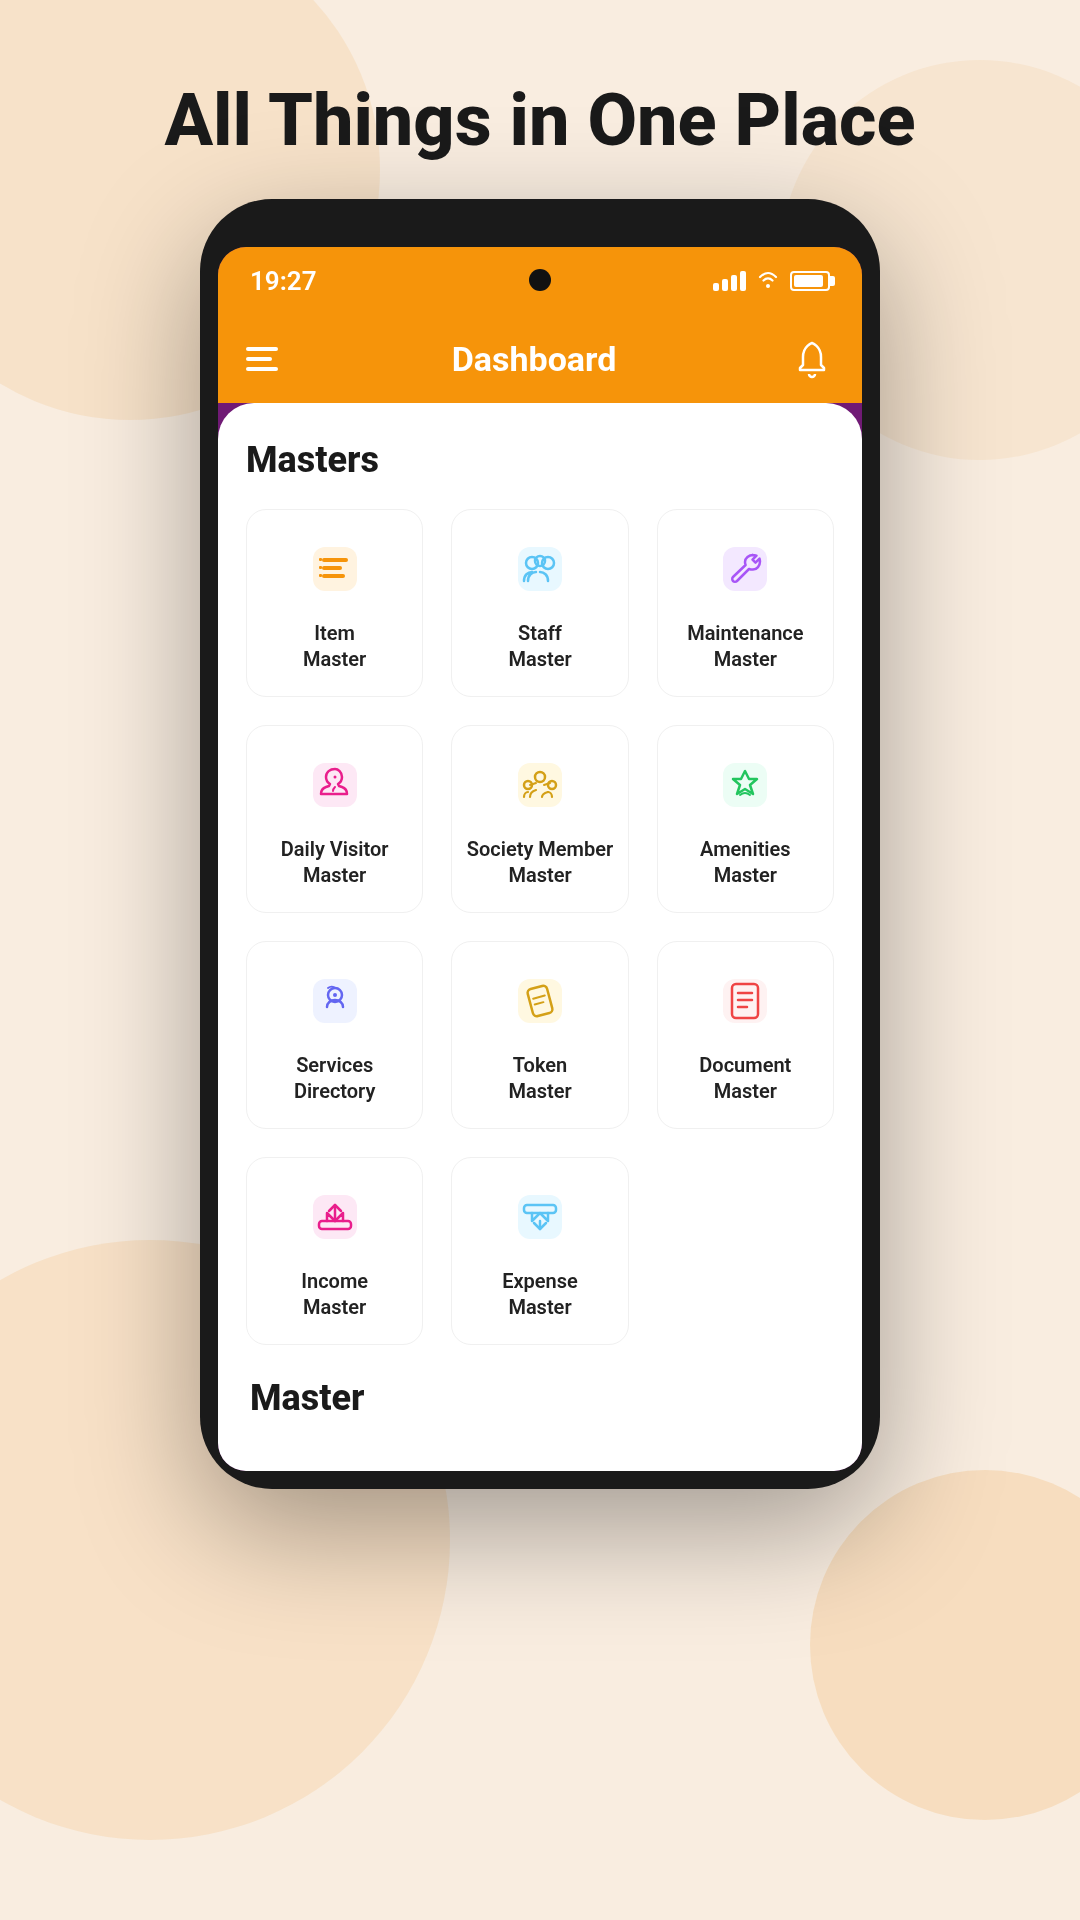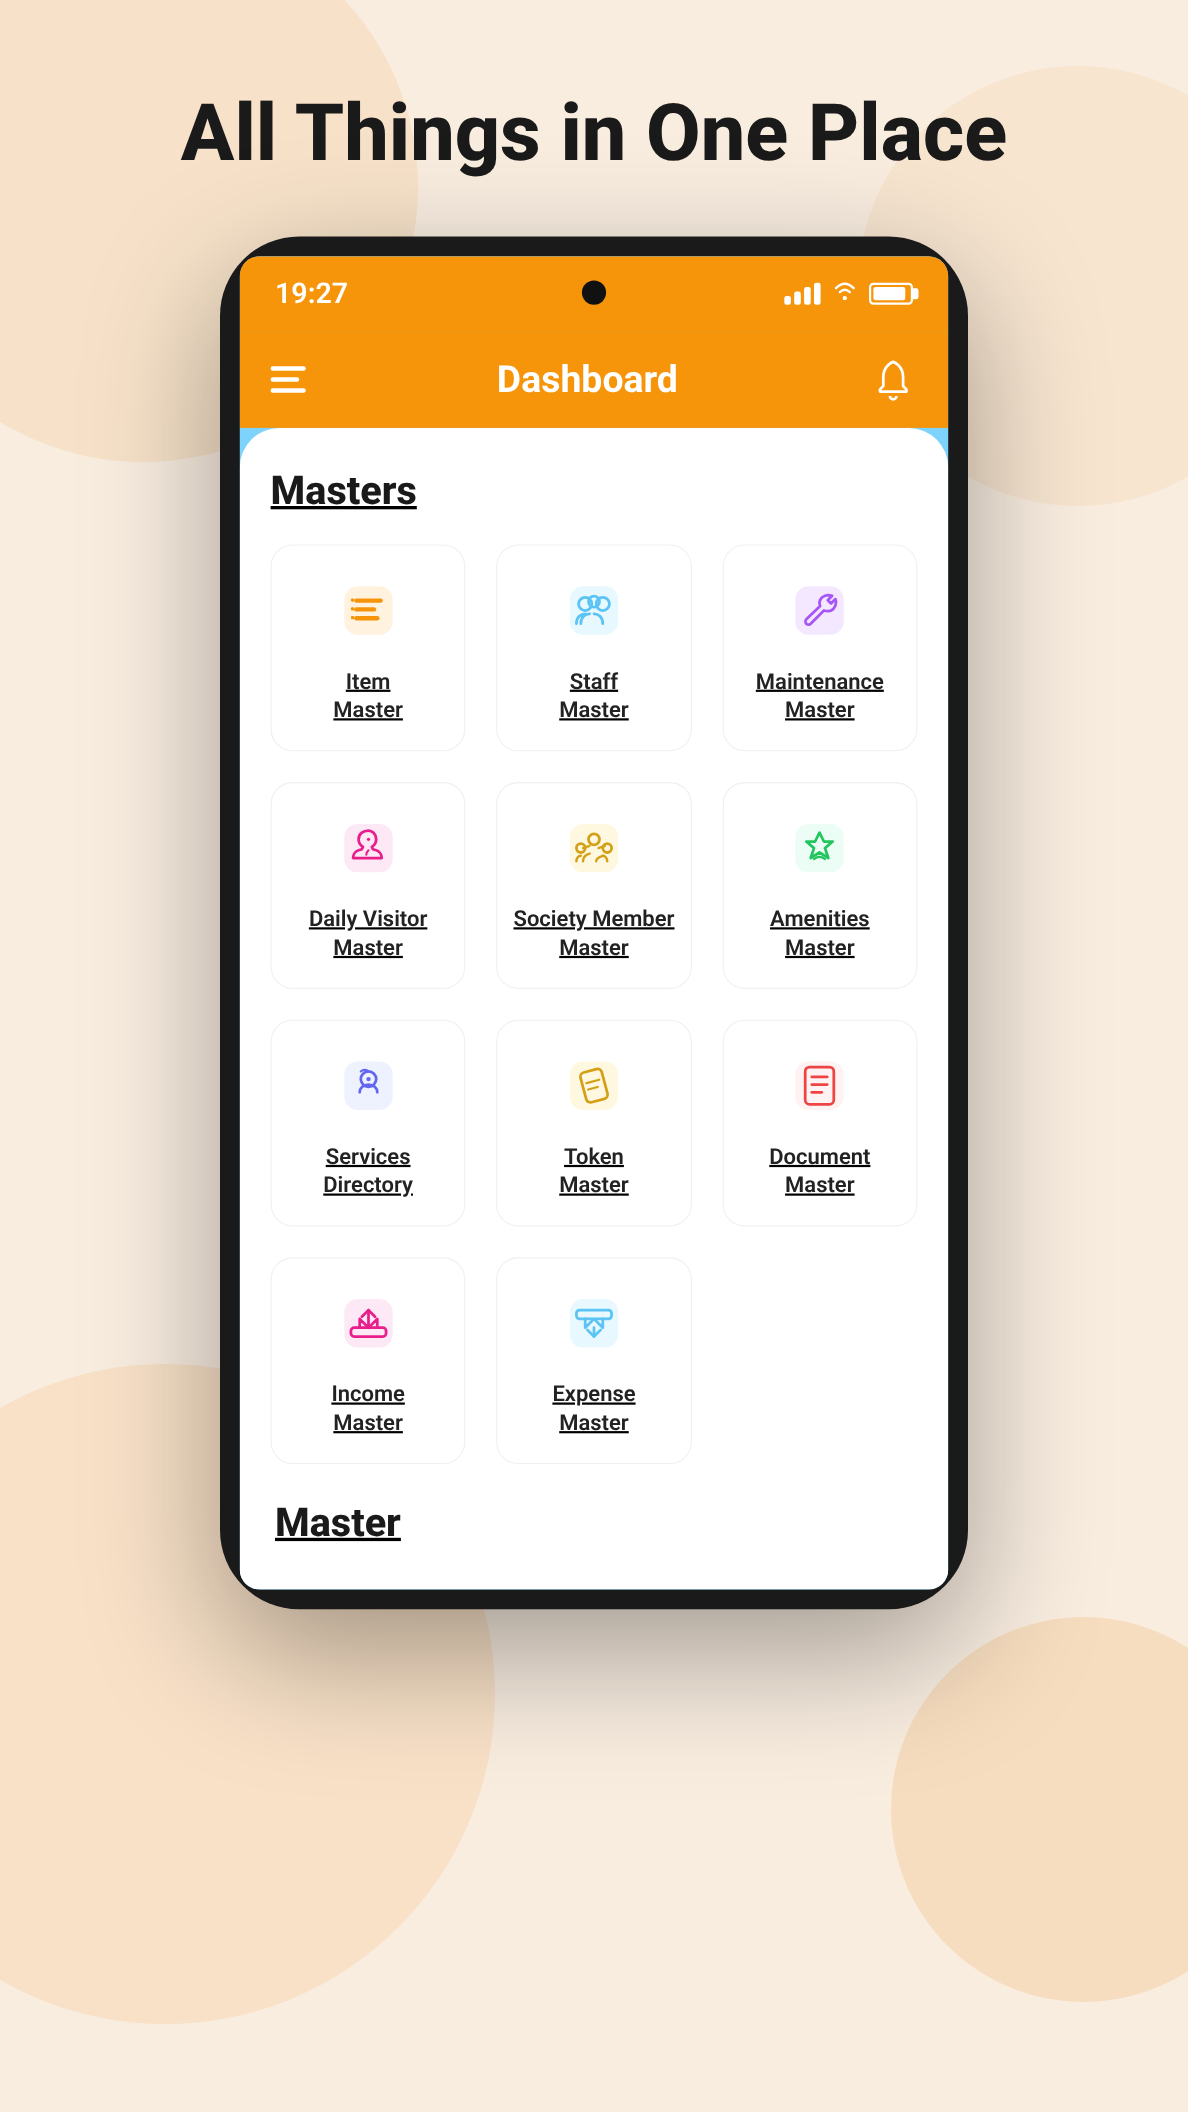--- a/index.html
+++ b/index.html
@@ -58,43 +58,44 @@
       flex-direction: column;
       align-items: center;
       padding-top: 80px;
     }
 
     .page-title {
       font-size: 72px;
       font-weight: 800;
       color: #1a1a1a;
       text-align: right;
-      margin-bottom: 52px;
+      margin-bottom: 36px;
       padding: 0 60px;
       line-height: 1.15;
     }
 
     
     .phone-mockup {
       width: 680px;
       min-height: 1200px;
       background: #1a1a1a;
       border-radius: 72px;
       padding: 18px;
       box-shadow: 0 40px 120px rgba(0,0,0,0.35);
       position: relative;
     }
 
     .phone-inner {
       width: 100%;
       height: 100%;
-      border-radius: 18px;
+      border-radius: 28px;
       overflow: hidden;
-      background: #7dd3fc;
-      position: relative;
+      background: #701a75;
+      position: relative;
+      margin-top: 30px;
     }
 
     
     .status-bar {
       background: #F6940A;
       height: 68px;
       display: flex;
       align-items: center;
       justify-content: space-between;
       padding: 0 32px;
@@ -202,23 +203,22 @@
 
     .bell-icon {
       width: 44px; height: 44px;
       cursor: pointer;
     }
 
     
     .app-content {
       background: #fff;
       border-radius: 36px 36px 0 0;
-      padding: 36px 28px 40px;
+      padding: 36px 28px 52px;
       min-height: 1000px;
-      text-decoration: underline;
     }
 
     .section-title {
       font-size: 36px;
       font-weight: 800;
       color: #1a1a1a;
       margin-bottom: 28px;
     }
 
     .grid-container {

